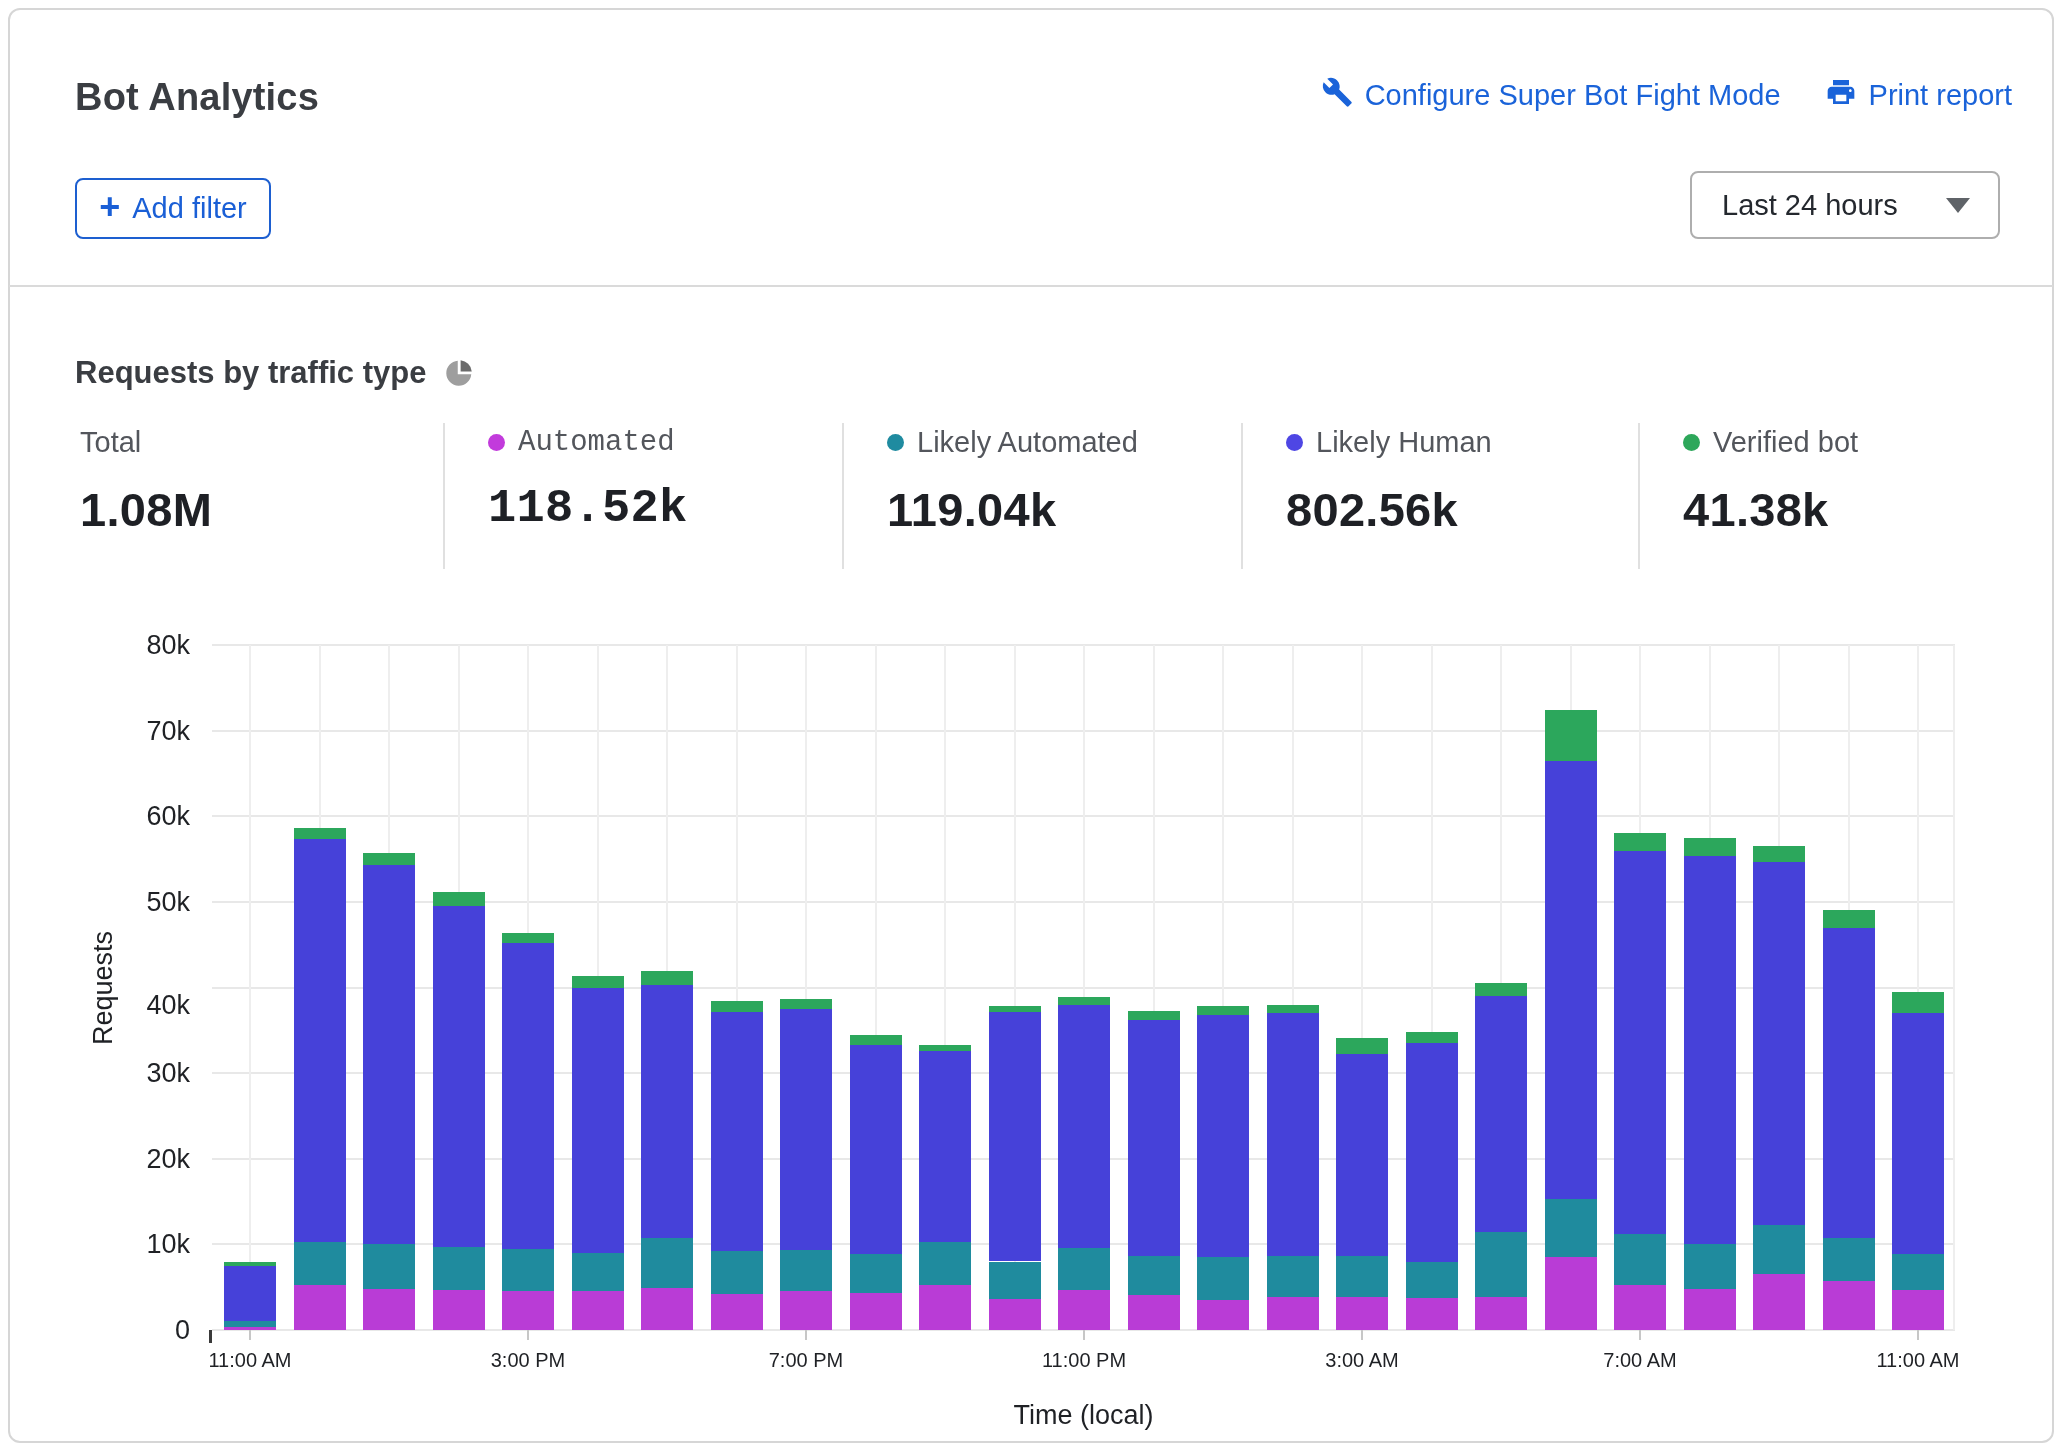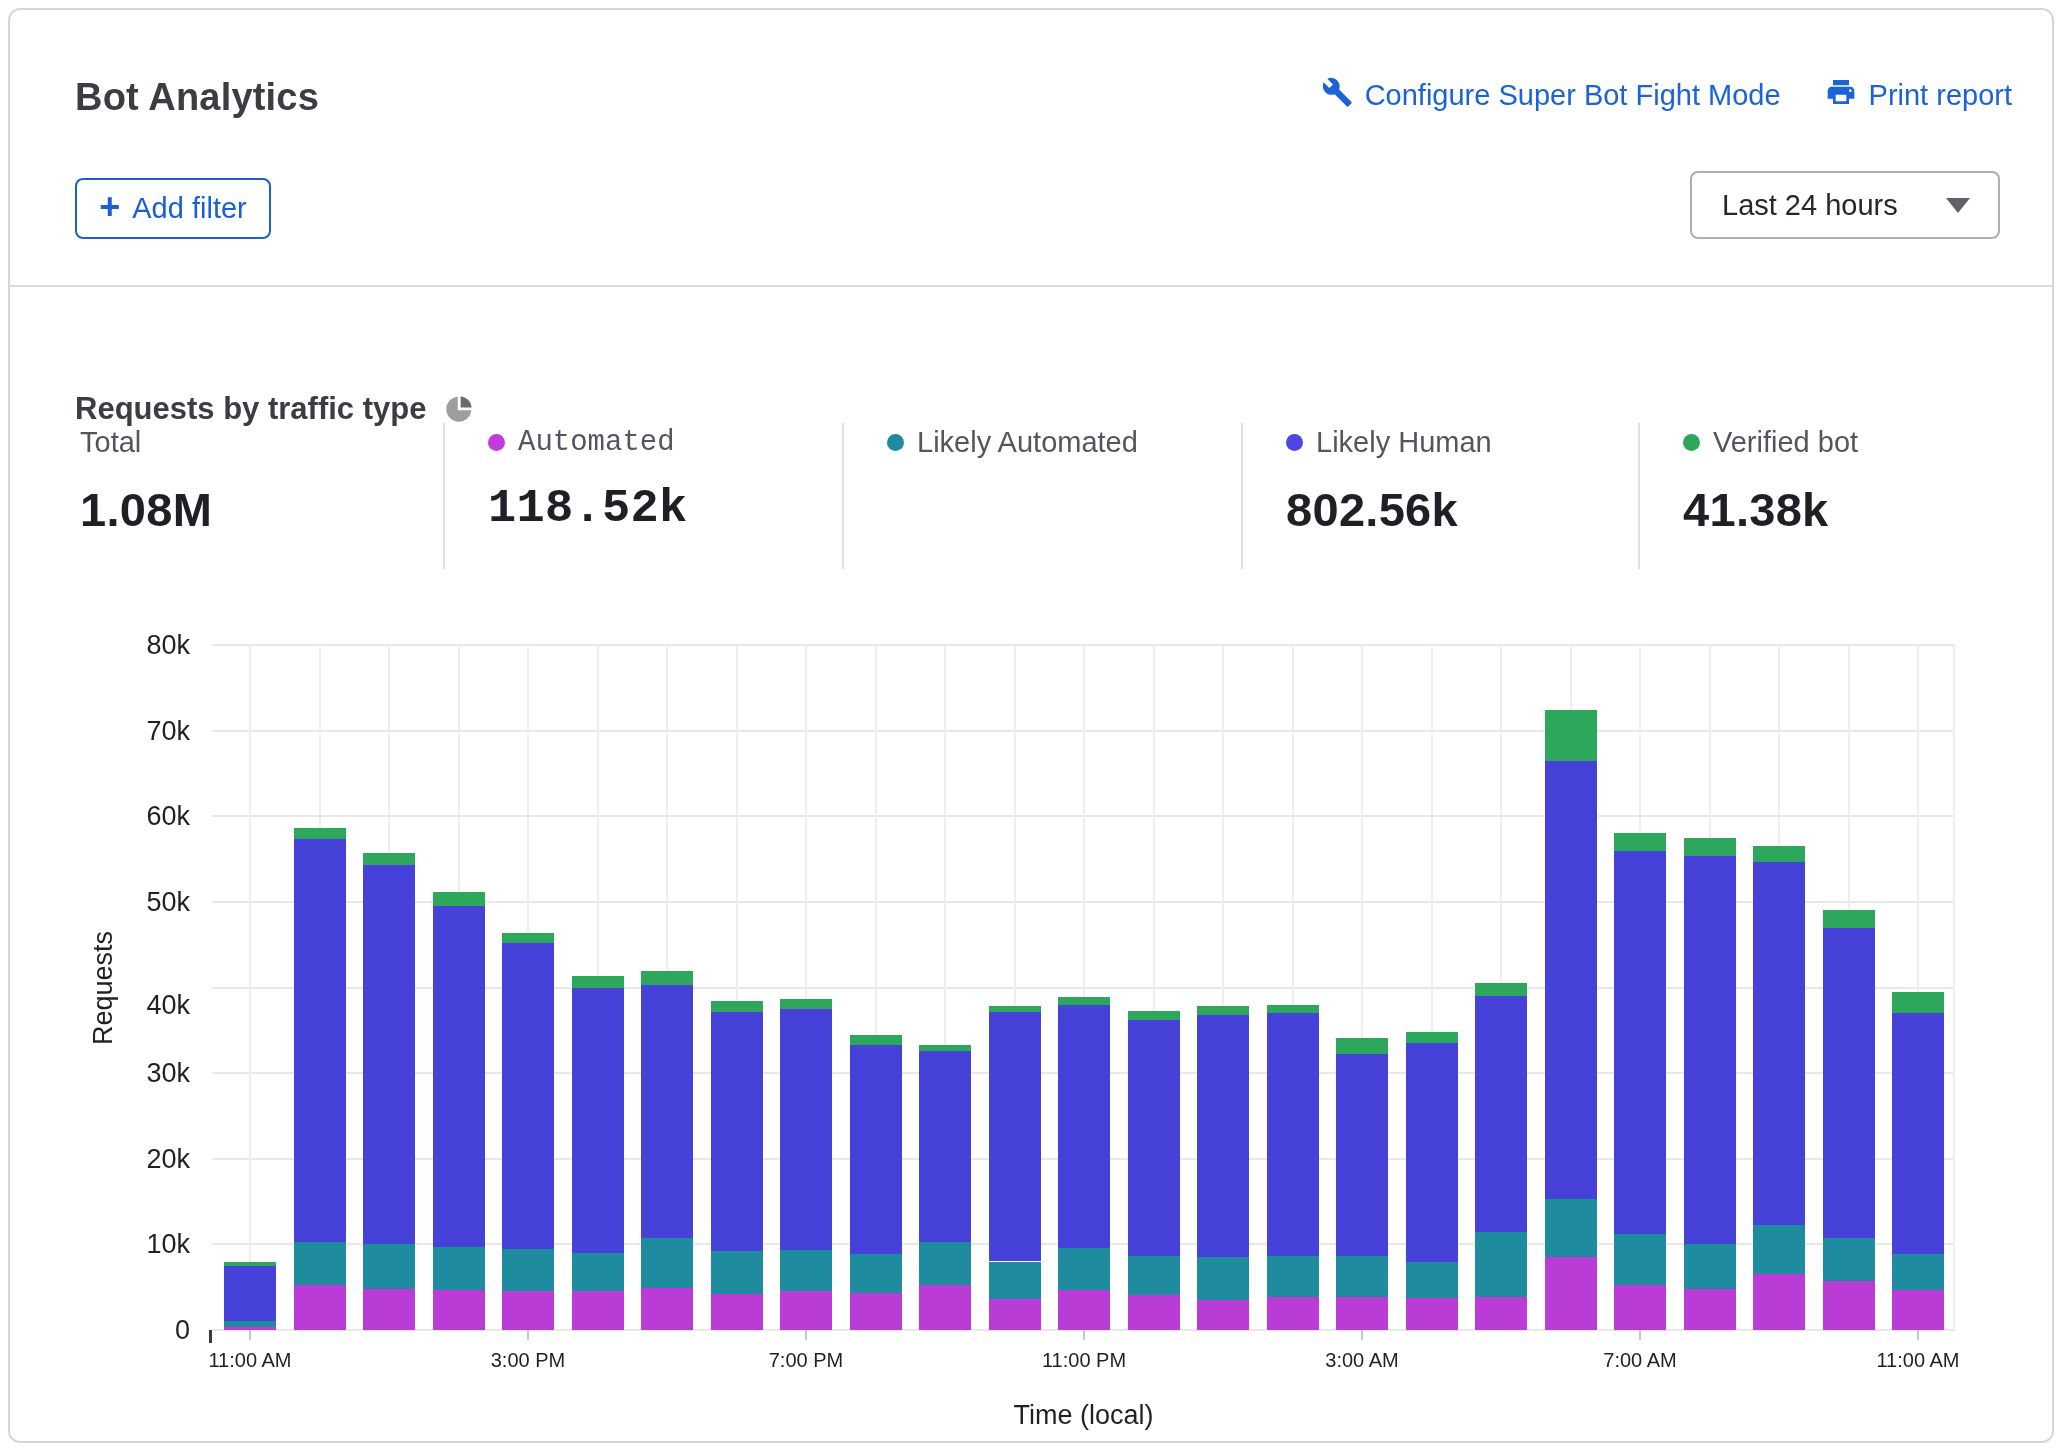--- a/index.html
+++ b/index.html
@@ -18,21 +18,21 @@
           border:2.5px solid #1d5fd0; border-radius:8px; background:#fff;
           display:flex; align-items:center; justify-content:center; gap:12px;
           color:#1a5fd6; font-size:29px; cursor:pointer; }
   .add-filter .plus { font-size:36px; font-weight:600; line-height:1; margin-top:-3px; }
   .time-select { position:absolute; left:1690px; top:171px; width:310px; height:68px;
           border:2px solid #aeaeae; border-radius:8px; background:#fff;
           display:flex; align-items:center; justify-content:space-between;
           padding:0 28px 0 30px; font-size:29px; color:#24282e; cursor:pointer; }
   .caret { width:0; height:0; border-left:12px solid transparent; border-right:12px solid transparent;
           border-top:15px solid #5f6368; }
-  .section-title-row { position:absolute; left:75px; top:355px; display:flex; align-items:center; gap:18px;margin-top:36px; }
+  .section-title-row { position:absolute; left:75px; top:355px; display:flex; align-items:center; gap:18px; }
   .section-title { font-size:31px; font-weight:700; color:#3a3d42; }
   .pie-icon svg { width:30px; height:30px; display:block; }
   
   .stat { position:absolute; top:424px; }
   .stat .lbl { display:flex; align-items:center; gap:13px; font-size:29px; color:#53565c; height:36px; }
   .stat .dot { width:17px; height:17px; border-radius:50%; flex:0 0 auto; }
   .stat .val { margin-top:22px; font-size:47px; font-weight:700; color:#1e2025; letter-spacing:0.3px; }
   .stat-divider { position:absolute; top:423px; width:0; height:146px; border-left:2px solid #e0e0e0; }
   
   .gridline-h { position:absolute; height:2px; background:#e8e8e8; }
@@ -103,20 +103,21 @@
           <span class="dot" style="background: rgb(194, 59, 220);"></span>
           <span>Automated</span>
         </div>
         <div class="val">118.52k</div>
       </div>
       <div class="stat" style="left: 887px;">
         <div class="lbl">
           <span class="dot" style="background: rgb(31, 139, 160);"></span>
           <span>Likely Automated</span>
         </div>
+        <div class="val">119.04k</div>
       </div>
       <div class="stat" style="left: 1286px;">
         <div class="lbl">
           <span class="dot" style="background: rgb(78, 70, 228);"></span>
           <span>Likely Human</span>
         </div>
         <div class="val">802.56k</div>
       </div>
       <div class="stat" style="left: 1683px;">
         <div class="lbl">

